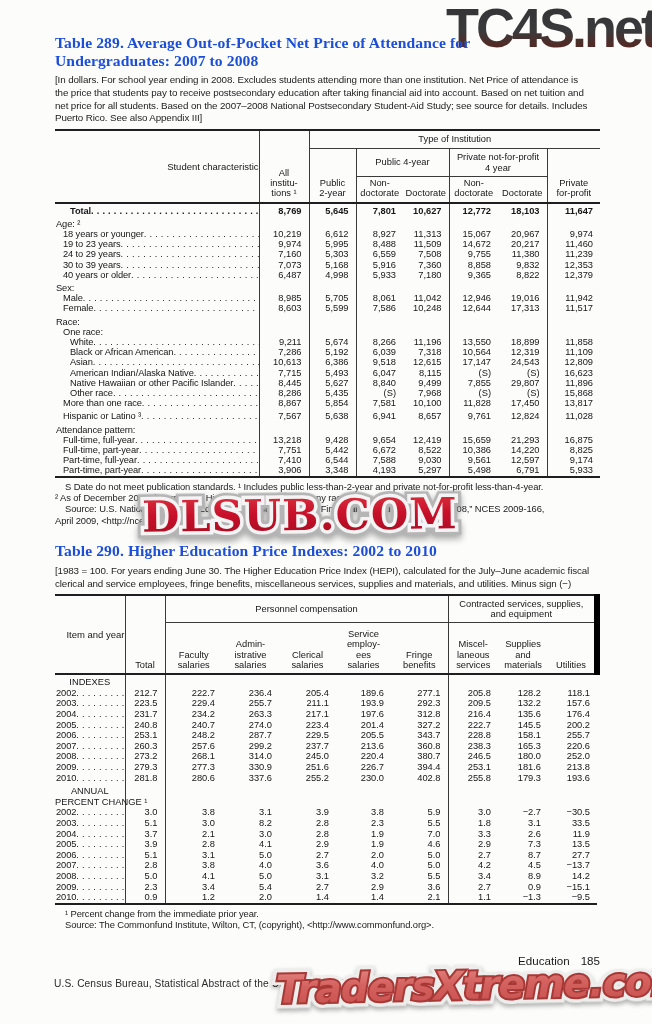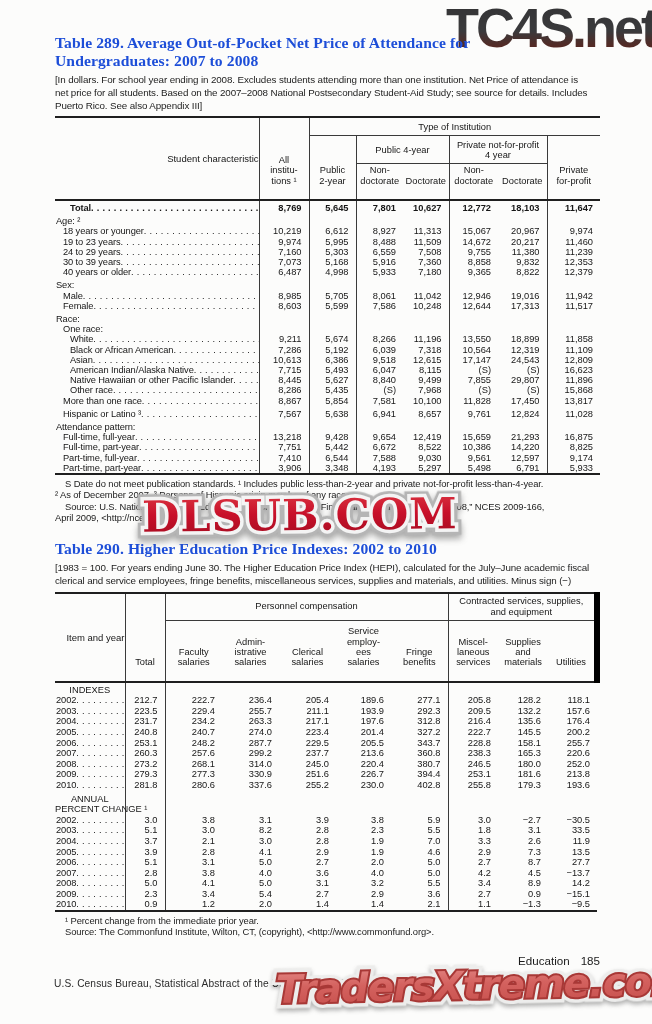--- a/index.html
+++ b/index.html
@@ -18,21 +18,21 @@
 
   table.dtable{border-collapse:collapse;table-layout:fixed;font-size:9.3px;color:#161616;
         border-top:2px solid #1f1f1f;border-bottom:2px solid #1f1f1f;}
   .t289{width:545px;}
   .t290{width:542px;}
   th{font-weight:normal;padding:0;}
   .br{border-right:1px solid #3a3a3a;}
   .brr{border-right:6px solid #000000;}
   .bb{border-bottom:1px solid #3a3a3a;}
   .hh{text-align:center;vertical-align:bottom;white-space:pre-line;line-height:10.3px;
-      padding:1px 2px 13px 2px;}
+      padding:1px 2px 3px 2px;}
   .span-h{vertical-align:middle;text-align:center;white-space:pre-line;line-height:10.3px;padding:1px 2px;}
   .stub-h{vertical-align:middle;text-align:right;font-size:9.5px;}
   .row1-h{height:15px;}
   .row2-h{height:25px;}
   .t290 .span-h{height:24px;}
   .t290 .hh{height:46px;}
 
   tbody tr:first-child td{border-top:2px solid #1f1f1f;padding-top:2px;}
   td.num{text-align:right;padding:0 7px 0 0;vertical-align:bottom;}
   .t289 tbody td{line-height:10.2px;}
@@ -86,20 +86,21 @@
   <div class="wm-top">
     <span>TC4S.net</span>
   </div>
 
   <div class="content">
 
     <h1 class="title">Table 289. Average Out-of-Pocket Net Price of Attendance for
 Undergraduates: 2007 to 2008</h1>
     <div class="note">
         <div>[In dollars. For school year ending in 2008. Excludes students attending more than one institution. Net Price of attendance is</div>
+        <div>the price that students pay to receive postsecondary education after taking financial aid into account. Based on net tuition and</div>
         <div>net price for all students. Based on the 2007–2008 National Postsecondary Student-Aid Study; see source for details. Includes</div>
         <div>Puerto Rico. See also Appendix III]</div>
       </div>
 
     <table class="dtable t289">
       <colgroup>
         <col style="width:204px">
           <col style="width:50px">
           <col style="width:47px">
           <col style="width:47px">

